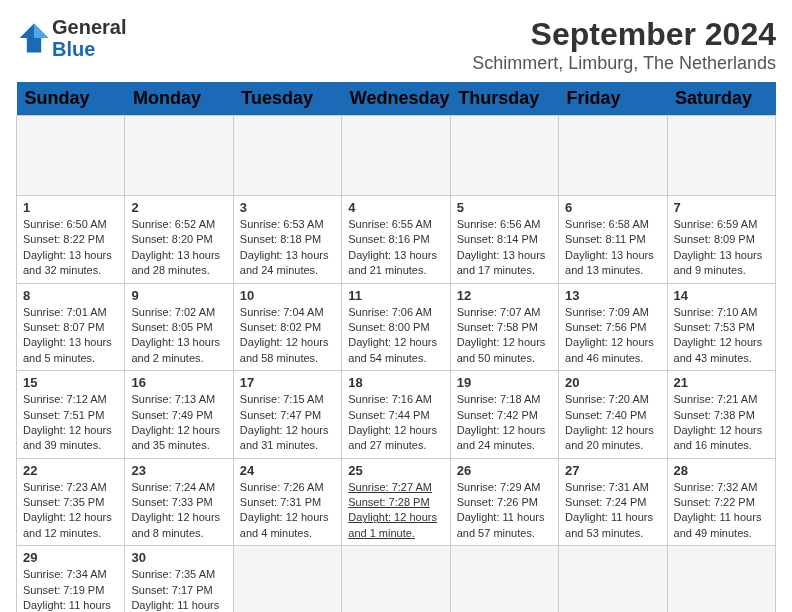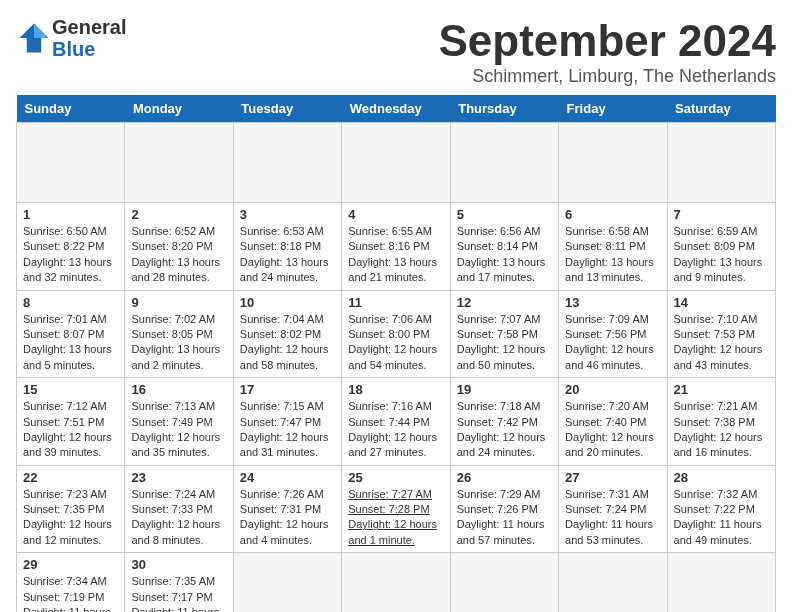--- a/index.html
+++ b/index.html
@@ -28,39 +28,39 @@
     .logo-text .general { color: #333; }
     .logo-text .blue { color: #1a6ab5; }
     .logo-icon {
       width: 36px;
       height: 36px;
     }
     .title-area {
       text-align: right;
     }
     .month-title {
-      font-size: 44px;
+      font-size: 32px;
       font-weight: bold;
       color: #333;
     }
     .location-subtitle {
       font-size: 18px;
       color: #555;
     }
     table {
       width: 100%;
       border-collapse: collapse;
       table-layout: fixed;
     }
     th {
       background-color: #1a6ab5;
-      color: #ffffff;
+      color: #000000;
       text-align: left;
       padding: 6px 8px;
-      font-size: 13px;
+      font-size: 18px;
       font-weight: bold;
     }
     td {
       border: 1px solid #ccc;
       vertical-align: top;
       padding: 4px 6px;
       font-size: 11px;
       color: #333;
       height: 80px;
     }

